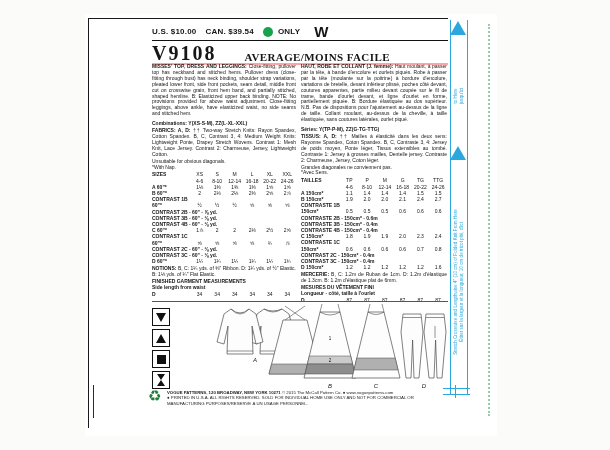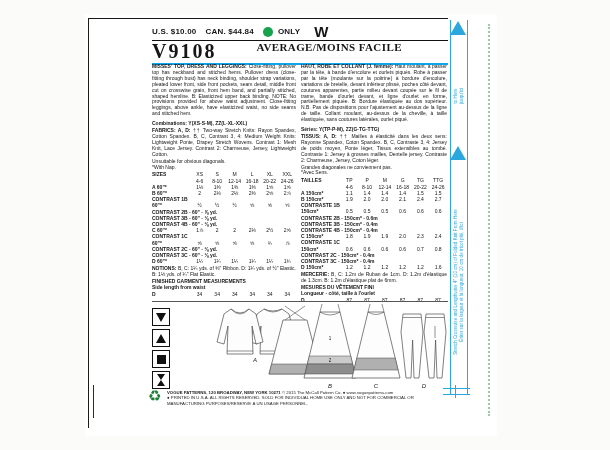--- a/index.html
+++ b/index.html
@@ -7,23 +7,23 @@
   .env{position:absolute;left:85px;top:14px;width:412px;height:422px;background:#ffffff;}
   .top-line{position:absolute;left:88px;top:18px;width:360px;height:1px;background:#1a1a1a;}
   .left-line{position:absolute;left:88px;top:18px;width:1px;height:410px;background:#1a1a1a;}
   .flap-line{position:absolute;left:93px;top:385px;width:1px;height:33px;background:#2a2a2a;}
 
   .price-row{position:absolute;left:152px;top:23px;display:flex;align-items:center;font-size:8px;font-weight:bold;letter-spacing:.2px;}
   .price-row .sp{margin-right:9px;}
   .green-dot{width:10px;height:10px;border-radius:50%;margin-right:5px;}
   .wmark{font-size:15px;margin-left:14px;font-weight:bold;}
 
-  .title-band{position:absolute;left:152px;top:40px;width:296px;height:22px;border-top:1.5px solid #111;border-bottom:2px solid #0ea5e9;display:flex;align-items:flex-start;}
+  .title-band{position:absolute;left:152px;top:40px;width:296px;height:22px;border-top:1.5px solid #111;border-bottom:2px solid #fca5a5;display:flex;align-items:flex-end;}
   .pnum{font-family:"Liberation Serif",serif;font-size:20px;letter-spacing:2px;font-weight:600;line-height:20px;}
-  .diff{font-family:"Liberation Serif",serif;font-size:11px;font-weight:bold;margin-left:40px;letter-spacing:.4px;}
+  .diff{font-family:"Liberation Serif",serif;font-size:11px;font-weight:bold;margin-left:28px;letter-spacing:.4px;}
 
   .col{position:absolute;top:64px;font-size:5px;line-height:5.9px;text-align:justify;}
   .col.en{left:152px;width:144px;}
   .col.fr{left:301px;width:146px;}
   .col p{margin:0 0 4px 0;}
   .col .tight{margin:0 0 1px 0;}
   b{font-weight:bold;}
 
   .ytable{margin-top:1px;}
   .trow{display:grid;grid-template-columns:27% repeat(6,1fr);line-height:6.2px;}
@@ -67,21 +67,21 @@
 <body>
 
 <div class="stage">
   <div class="env"></div>
   <div class="top-line"></div>
   <div class="left-line"></div>
   <div class="flap-line"></div>
 
   <div class="price-row">
     <span class="sp">U.S. $10.00</span>
-    <span class="sp">CAN. $44.84</span>
+    <span class="sp">CAN. $39.54</span>
     <span class="green-dot" style="background:#17a24c"></span>
     <span>ONLY</span>
     <span class="wmark">W</span>
   </div>
 
   <div class="title-band">
     <span class="pnum">V9108</span>
     <span class="diff">AVERAGE/MOINS FACILE</span>
   </div>
 

